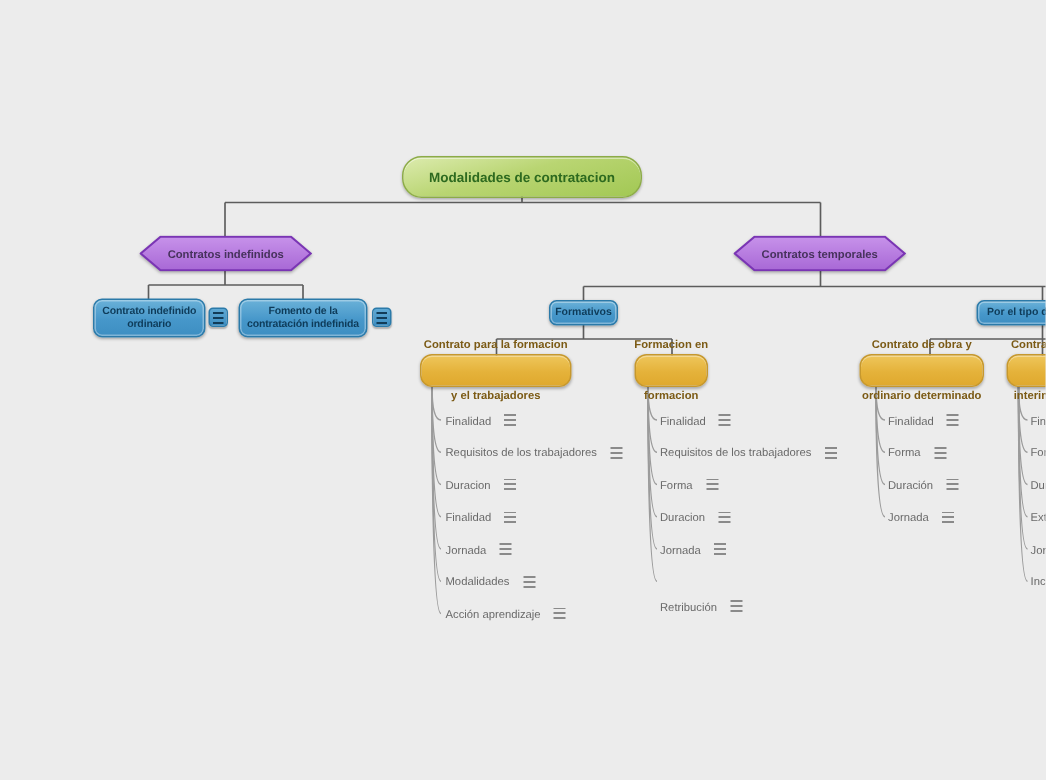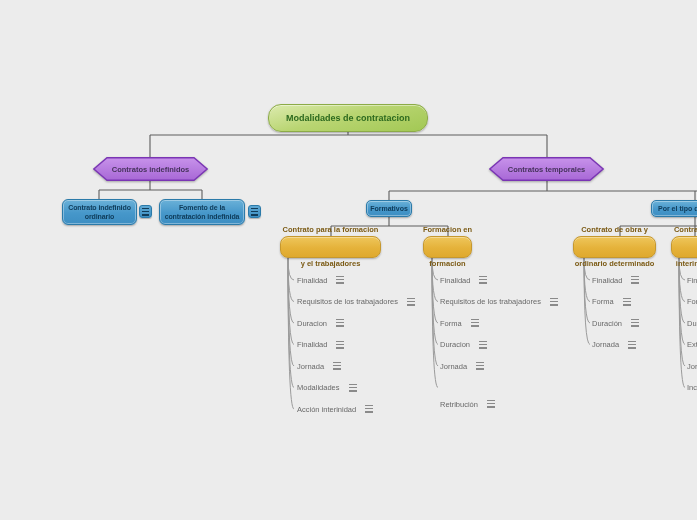--- a/index.html
+++ b/index.html
@@ -193,21 +193,21 @@
   </div>
   <div class="item" style="left:297px;top:361px">
     <span class="lbl">Jornada</span>
     <span class="burger"></span>
   </div>
   <div class="item" style="left:297px;top:382.5px">
     <span class="lbl">Modalidades</span>
     <span class="burger"></span>
   </div>
   <div class="item" style="left:297px;top:404px">
-    <span class="lbl">Acción interinidad</span>
+    <span class="lbl">Acción aprendizaje</span>
     <span class="burger"></span>
   </div>
 
   <div class="item" style="left:440px;top:275px">
     <span class="lbl">Finalidad</span>
     <span class="burger"></span>
   </div>
   <div class="item" style="left:440px;top:296.5px">
     <span class="lbl">Requisitos de los trabajadores</span>
     <span class="burger"></span>

